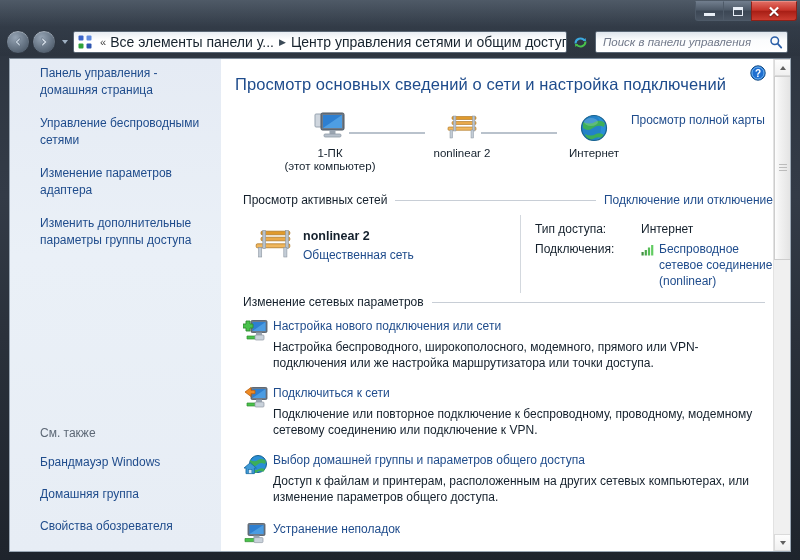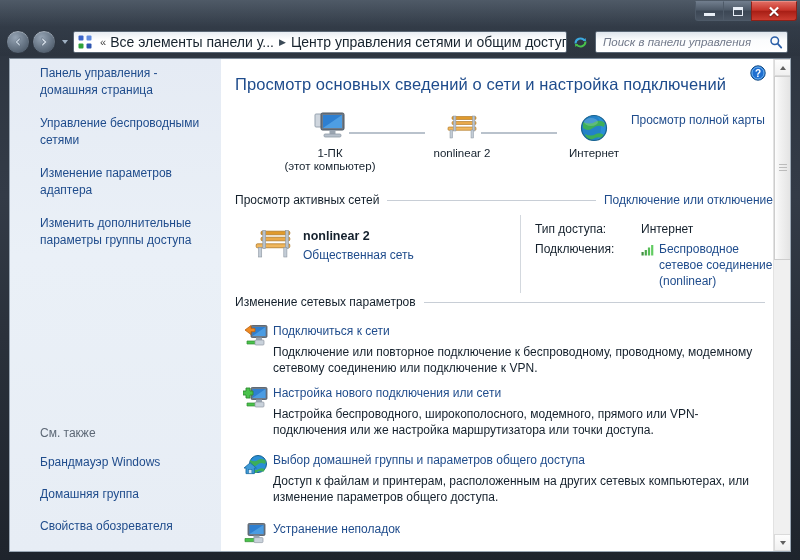--- a/index.html
+++ b/index.html
@@ -242,20 +242,21 @@
     background: #b9c2cc;
     top: 23px;
   }
 
   
   .sec-head {
     display: flex;
     align-items: center;
     margin-top: 6px;
     margin-bottom: 6px;
+    margin-left: 8px;
   }
   .sec-head .sh-text { font-size: 12px; color: #14202c; white-space: nowrap; }
   .sec-head .sh-rule { flex: 1 1 auto; height: 1px; background: #c8ced6; margin: 0 8px; }
   .sec-head .sh-link { font-size: 12px; color: #1f4c8c; white-space: nowrap; cursor: default; }
 
   
   #activenet {
     display: flex;
     margin-top: 8px;
     height: 78px;
@@ -525,56 +526,56 @@
               <span class="conn-text">Беспроводное сетевое соединение (nonlinear)</span>
             </div>
           </div>
         </div>
 
         <div class="sec-head" style="margin-top:2px;">
           <span class="sh-text">Изменение сетевых параметров</span>
           <span class="sh-rule"></span>
         </div>
 
+        <div class="opt">
+          <div class="oico">
+            <svg width="26" height="24" viewBox="0 0 26 24">
+              <rect x="8" y="1.5" width="16" height="12" rx="1.2" fill="#6f7b88" stroke="#4a545f" stroke-width=".8"></rect>
+              <rect x="9.5" y="3" width="13" height="9" fill="#2e7fd0"></rect>
+              <path d="M9.5 12 L22.5 3 L22.5 12 Z" fill="#59a8ea" opacity=".7"></path>
+              <rect x="13" y="13.5" width="6" height="2.5" fill="#9aa5b1"></rect>
+              <path d="M3 2 h4 v3 h3 v4 h-3 v3 h-4 v-3 h-3 v-4 h3 z" fill="#49c24b" stroke="#2f8a31" stroke-width=".9"></path>
+              <path d="M4 17 h9 v3 h-9 z" fill="#49c24b" stroke="#2f8a31" stroke-width=".7"></path>
+              <rect x="12" y="16" width="9" height="5" rx="1" fill="#c9d2db" stroke="#909aa5" stroke-width=".7"></rect>
+            </svg>
+          </div>
+          <div class="obody">
+            <div class="otitle">Настройка нового подключения или сети</div>
+            <div class="odesc">Настройка беспроводного, широкополосного, модемного, прямого или VPN-подключения или же настройка маршрутизатора или точки доступа.</div>
+          </div>
+        </div>
+
         <div class="opt" style="margin-top:14px;">
           <div class="oico">
             <svg width="26" height="24" viewBox="0 0 26 24">
               <rect x="8" y="1.5" width="16" height="12" rx="1.2" fill="#6f7b88" stroke="#4a545f" stroke-width=".8"></rect>
               <rect x="9.5" y="3" width="13" height="9" fill="#2e7fd0"></rect>
               <path d="M9.5 12 L22.5 3 L22.5 12 Z" fill="#59a8ea" opacity=".7"></path>
               <rect x="13" y="13.5" width="6" height="2.5" fill="#9aa5b1"></rect>
               <path d="M2 6 l6 -4.5 v2.8 h4 v3.4 h-4 v2.8 z" fill="#ef8a22" stroke="#b86010" stroke-width=".8"></path>
               <path d="M4 17 h9 v3 h-9 z" fill="#49c24b" stroke="#2f8a31" stroke-width=".7"></path>
               <rect x="12" y="16" width="9" height="5" rx="1" fill="#c9d2db" stroke="#909aa5" stroke-width=".7"></rect>
             </svg>
           </div>
           <div class="obody">
             <div class="otitle">Подключиться к сети</div>
             <div class="odesc">Подключение или повторное подключение к беспроводному, проводному, модемному сетевому соединению или подключение к VPN.</div>
           </div>
         </div>
 
-        <div class="opt">
-          <div class="oico">
-            <svg width="26" height="24" viewBox="0 0 26 24">
-              <rect x="8" y="1.5" width="16" height="12" rx="1.2" fill="#6f7b88" stroke="#4a545f" stroke-width=".8"></rect>
-              <rect x="9.5" y="3" width="13" height="9" fill="#2e7fd0"></rect>
-              <path d="M9.5 12 L22.5 3 L22.5 12 Z" fill="#59a8ea" opacity=".7"></path>
-              <rect x="13" y="13.5" width="6" height="2.5" fill="#9aa5b1"></rect>
-              <path d="M3 2 h4 v3 h3 v4 h-3 v3 h-4 v-3 h-3 v-4 h3 z" fill="#49c24b" stroke="#2f8a31" stroke-width=".9"></path>
-              <path d="M4 17 h9 v3 h-9 z" fill="#49c24b" stroke="#2f8a31" stroke-width=".7"></path>
-              <rect x="12" y="16" width="9" height="5" rx="1" fill="#c9d2db" stroke="#909aa5" stroke-width=".7"></rect>
-            </svg>
-          </div>
-          <div class="obody">
-            <div class="otitle">Настройка нового подключения или сети</div>
-            <div class="odesc">Настройка беспроводного, широкополосного, модемного, прямого или VPN-подключения или же настройка маршрутизатора или точки доступа.</div>
-          </div>
-        </div>
-
         <div class="opt" style="margin-top:14px;">
           <div class="oico">
             <svg width="26" height="24" viewBox="0 0 26 24">
               <circle cx="15" cy="11" r="8.5" fill="#2a8fd6" stroke="#17628f" stroke-width="1"></circle>
               <path d="M7 7 q5 2.5 8 0 q4 -2.5 8 1 l-1 3 q-5 -2.5 -8 1 q-4 3 -7 0 z" fill="#3cae5a"></path>
               <path d="M8 16 q5 2 8 0 q3 -1.5 6 .5 l-1.5 2.2 q-4 -1.5 -7 .8 q-3 1.5 -5 -1 z" fill="#3cae5a"></path>
               <path d="M1 15 l6.2 -5.2 l6.2 5.2 h-2 v5.6 h-8.4 v-5.6 z" fill="#3f9ad6" stroke="#1d6ea6" stroke-width=".9"></path>
               <rect x="5.5" y="16.6" width="3.4" height="4" fill="#d8e7f5" stroke="#1d6ea6" stroke-width=".6"></rect>
             </svg>
           </div>

